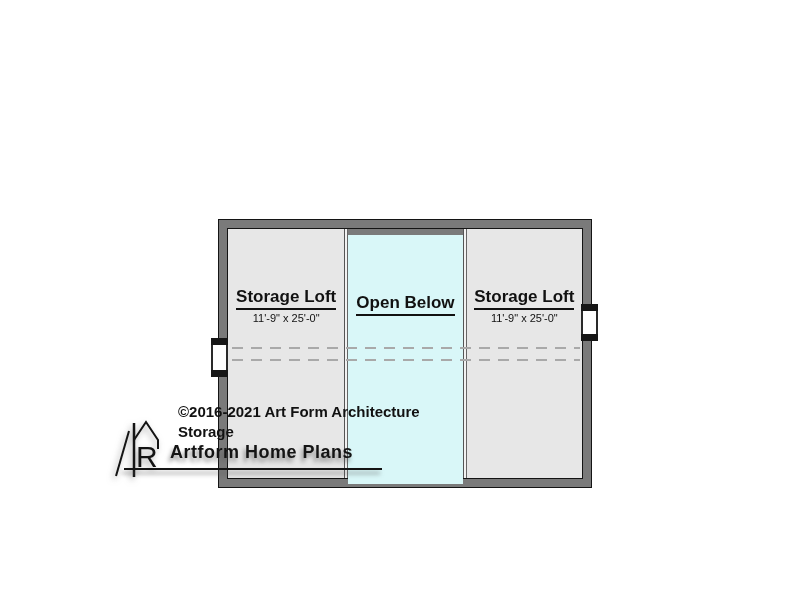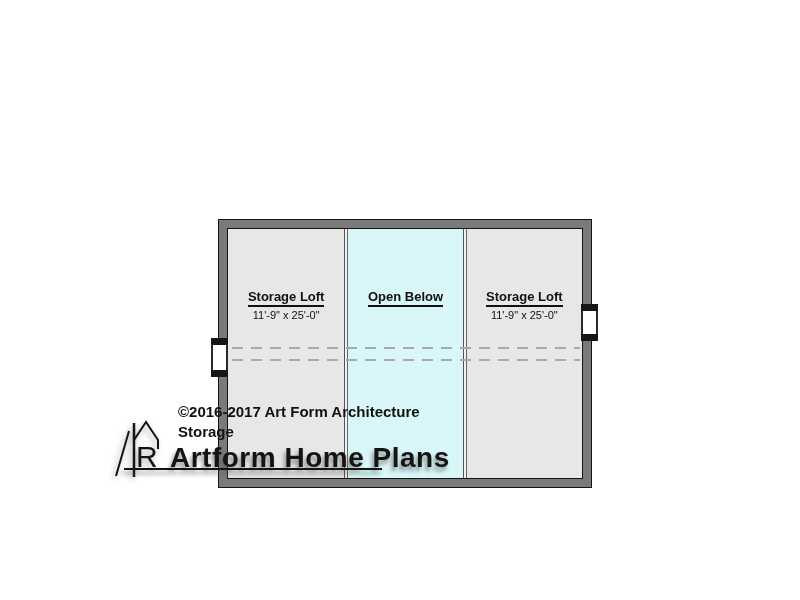--- a/index.html
+++ b/index.html
@@ -43,21 +43,21 @@
 
   
   .room-label {
     position: absolute;
     top: 58px; left: 0; right: 0;
     text-align: center;
     z-index: 3;
   }
   .room-title {
     display: inline-block;
-    font-size: 13px;
+    font-size: 17px;
     font-weight: bold;
     border-bottom: 2px solid #111111;
     padding-bottom: 1px;
     white-space: nowrap;
   }
   .room-dims {
     font-size: 11px;
     margin-top: 2px;
     white-space: nowrap;
     min-height: 12px;
@@ -110,21 +110,21 @@
   
   .brand-footer { position: absolute; left: 0; top: 0; z-index: 4; }
   .logo-mark {
     position: absolute;
     left: 114px; top: 416px;
     filter: drop-shadow(-2px 3px 3px rgba(90,90,90,0.55));
   }
   .brand-name {
     position: absolute;
     left: 170px; top: 442px;
-    font-size: 28px;
+    font-size: 18px;
     font-weight: bold;
     letter-spacing: 0.5px;
     white-space: nowrap;
     color: #141414;
     text-shadow: -2px 4px 4px rgba(90,90,90,0.65);
   }
   .brand-underline {
     position: absolute;
     left: 124px; top: 468px;
     width: 258px; height: 2px;
@@ -142,21 +142,21 @@
 
       <div class="room room-left" style="background: rgb(231, 231, 231);">
         <div class="room-label">
           <div class="room-title">Storage Loft</div>
           <div class="room-dims">11'-9" x 25'-0"</div>
         </div>
       </div>
 
       <div class="divider"></div>
 
-      <div class="room room-center" style="background: rgb(217, 247, 248);">
+      <div class="room room-center" style="background: rgb(217, 247, 248); margin-top: 6px;">
         <div class="room-label">
           <div class="room-title">Open Below</div>
           <div class="room-dims"></div>
         </div>
       </div>
 
       <div class="divider"></div>
 
       <div class="room room-right" style="background: rgb(231, 231, 231);">
         <div class="room-label">
@@ -175,21 +175,21 @@
     <div class="win-glass"></div>
     <div class="win-cap"></div>
   </div>
   <div class="window window-right">
     <div class="win-cap"></div>
     <div class="win-glass"></div>
     <div class="win-cap"></div>
   </div>
 
   <div class="copyright-block">
-    <div>©2016-2017 Art Form Architecture</div>
+    <div>©2016-2021 Art Form Architecture</div>
     <div>Storage</div>
   </div>
 
   <div class="brand-footer">
     <svg class="logo-mark" width="54" height="62" viewBox="0 0 54 62">
       <line x1="2" y1="60" x2="15" y2="15" stroke="#141414" stroke-width="2"></line>
       <line x1="20" y1="7" x2="20" y2="61" stroke="#141414" stroke-width="2.5"></line>
       <polyline points="20,24 32,6 44,24 44,33" fill="none" stroke="#141414" stroke-width="2"></polyline>
       <text x="22" y="51" font-family="Liberation Sans, sans-serif" font-size="30" fill="#141414">R</text>
     </svg>

